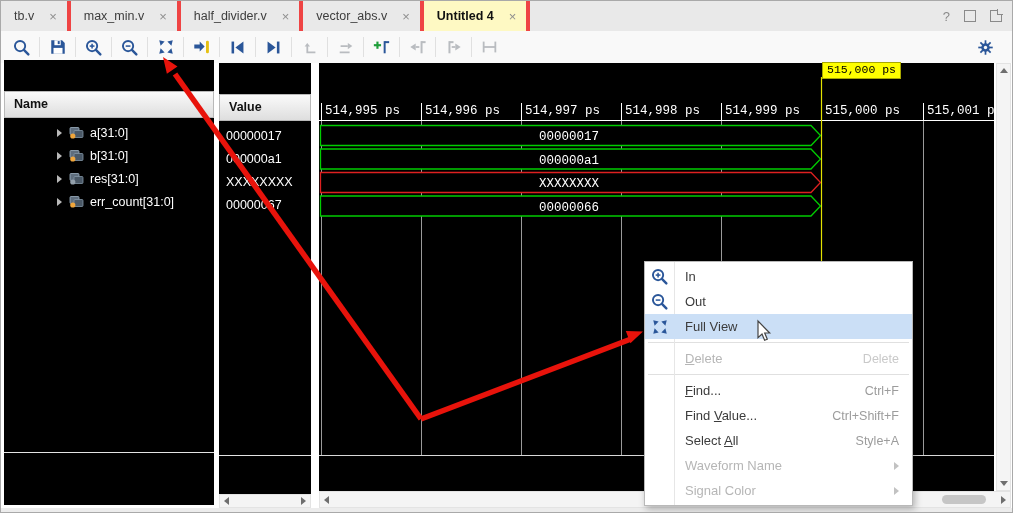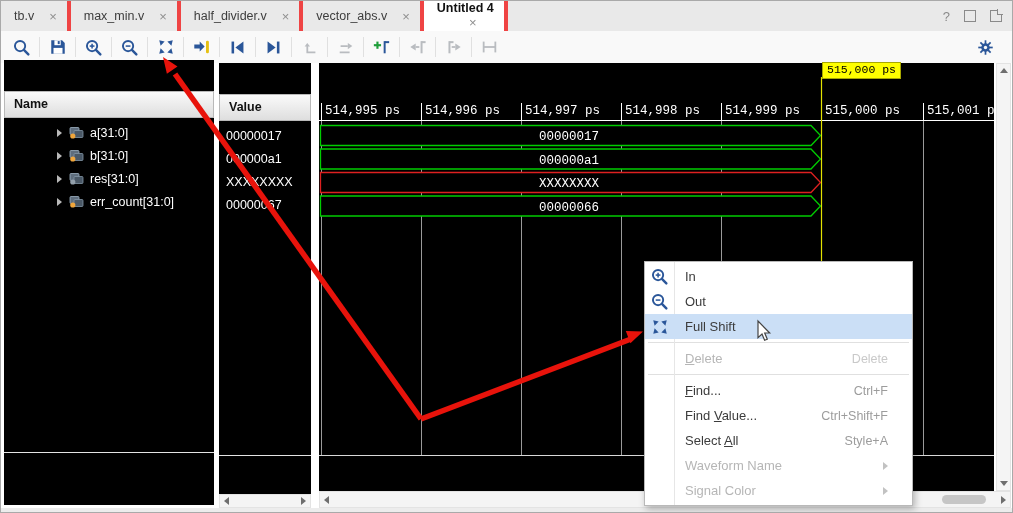--- a/index.html
+++ b/index.html
@@ -4,21 +4,21 @@
 <style>
   html,body{margin:0;padding:0;background:#fff;}
   .window{position:relative;width:1013px;height:513px;box-sizing:border-box;
     border:1px solid #a9a9a9;background:#fff;overflow:hidden;
     font-family:"Liberation Sans",sans-serif;-webkit-user-select:none;}
   
   .tabbar{position:absolute;left:0;top:0;right:0;height:30px;background:#e9e9e9;
     border-bottom:1px solid #cfcfcf;display:flex;align-items:stretch;}
   .tab{display:flex;align-items:center;padding:0 10px 0 13px;border-right:4px solid #ef4444;
     font-size:12.5px;color:#3d3d3d;background:#e9e9e9;box-sizing:border-box;}
-  .tab.active{background:#ffffff;color:#111;font-weight:bold;flex-direction:column;}
+  .tab.active{background:#fef9c3;color:#111;font-weight:bold;}
   .tab-close{margin-left:15px;color:#8f8f8f;font-size:13px;font-weight:normal;}
   .win-icons{position:absolute;right:10px;top:0;height:30px;display:flex;align-items:center;gap:14px;color:#8a8a8a;}
   .win-glyph{font-size:13px;line-height:1;}
   .box-glyph{width:10px;height:10px;border:1.6px solid #8a8a8a;display:inline-block;}
   .float-glyph{width:10px;height:10px;border:1.6px solid #8a8a8a;display:inline-block;position:relative;}
   .float-glyph:after{content:"";position:absolute;right:-2px;top:-2px;width:5px;height:5px;background:#e9e9e9;border-left:1.6px solid #8a8a8a;border-bottom:1.6px solid #8a8a8a;}
   
   .toolbar{position:absolute;left:0;top:30px;right:0;height:32px;background:#f9f9f9;
     display:flex;align-items:center;padding-left:6px;box-sizing:border-box;}
   .tbtn{width:29px;height:26px;display:flex;align-items:center;justify-content:center;}
@@ -57,21 +57,21 @@
   .hthumb{position:absolute;right:24px;top:3px;width:44px;height:9px;border-radius:5px;background:#c6c6c6;}
   #vscroll{position:absolute;left:995px;top:62px;width:15px;height:428px;background:#f4f4f4;
     border:1px solid #e3e3e3;box-sizing:border-box;}
   #vscroll .up{position:absolute;top:4px;left:3px;} #vscroll .dn{position:absolute;bottom:4px;left:3px;}
   .bottom-strip{position:absolute;left:0;top:507px;right:0;height:5px;background:#ececec;}
   
   .menu{position:absolute;left:643px;top:260px;width:267px;background:#fff;
     border:1px solid #b9b9b9;box-shadow:2px 3px 7px rgba(0,0,0,.28);padding:2px 0;z-index:40;}
   .menu-gutter{position:absolute;left:29px;top:0;bottom:0;width:1px;background:#e6e6e6;}
   .mitem{position:relative;height:25px;display:flex;align-items:center;font-size:13px;
-    color:#3c3c3c;padding-right:24px;text-align:center;}
+    color:#3c3c3c;padding-right:13px;text-align:center;}
   .mitem.hl{background:#cbdff6;}
   .mitem .micon{width:29px;min-width:29px;display:flex;justify-content:center;align-items:center;}
   .mitem .mlabel{margin-left:11px;}
   .mitem .mshort{margin-left:auto;color:#9c9c9c;font-size:12.5px;}
   .mitem.disabled{color:#b6b6b6;} .mitem.disabled .mshort{color:#c9c9c9;}
   .msep{height:1px;background:#e0e0e0;margin:3px 3px;}
   .subarrow{margin-left:auto;border-top:4px solid transparent;border-bottom:4px solid transparent;
     border-left:5px solid #c2c2c2;width:0;height:0;}
   
   #overlay{position:absolute;left:0;top:0;z-index:60;pointer-events:none;}
@@ -406,21 +406,21 @@
       </div>
       <div class="mitem hl">
         <span class="micon">
           <svg width="18" height="18" viewBox="0 0 20 20" fill="#2a5699">
     <polygon points="2.5,2.5 8.5,4 4,8.5"></polygon>
             <polygon points="17.5,2.5 16,8.5 11.5,4"></polygon>
     <polygon points="2.5,17.5 4,11.5 8.5,16"></polygon>
             <polygon points="17.5,17.5 11.5,16 16,11.5"></polygon>
           </svg>
         </span>
-        <span class="mlabel">Full Shift</span>
+        <span class="mlabel">Full View</span>
       </div>
       <div class="msep"></div>
       <div class="mitem disabled">
         <span class="micon"></span>
         <span class="mlabel"><u>D</u>elete</span>
         <span class="mshort">Delete</span>
       </div>
       <div class="msep"></div>
       <div class="mitem">
         <span class="micon"></span>

